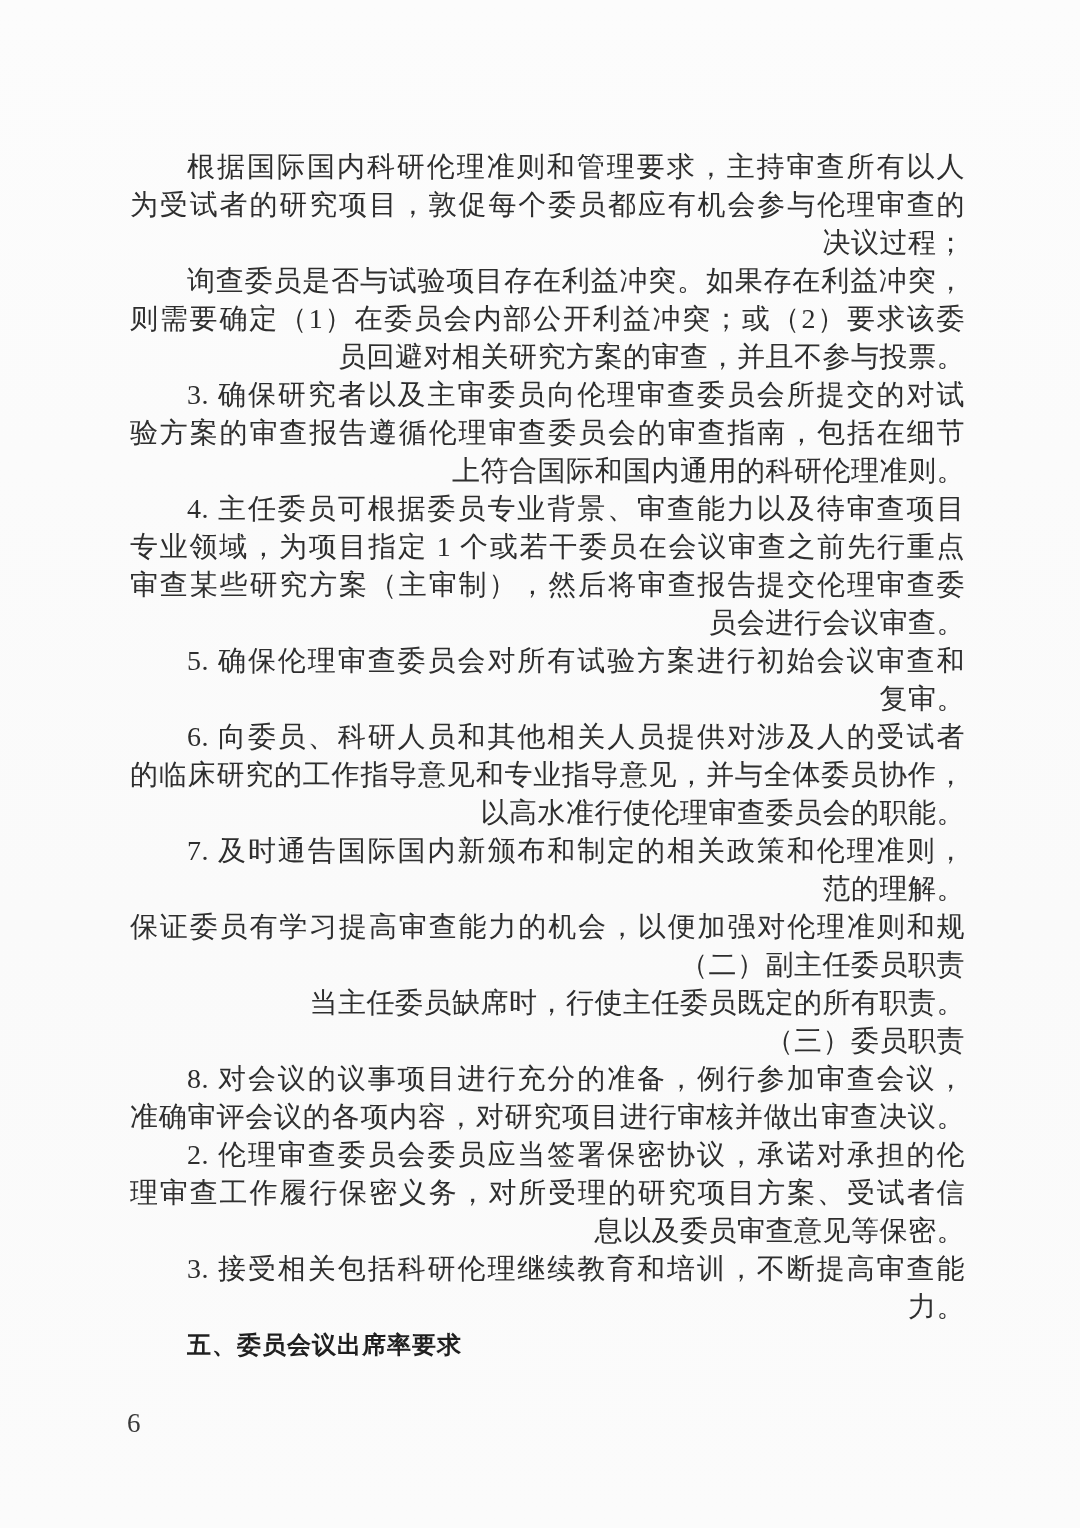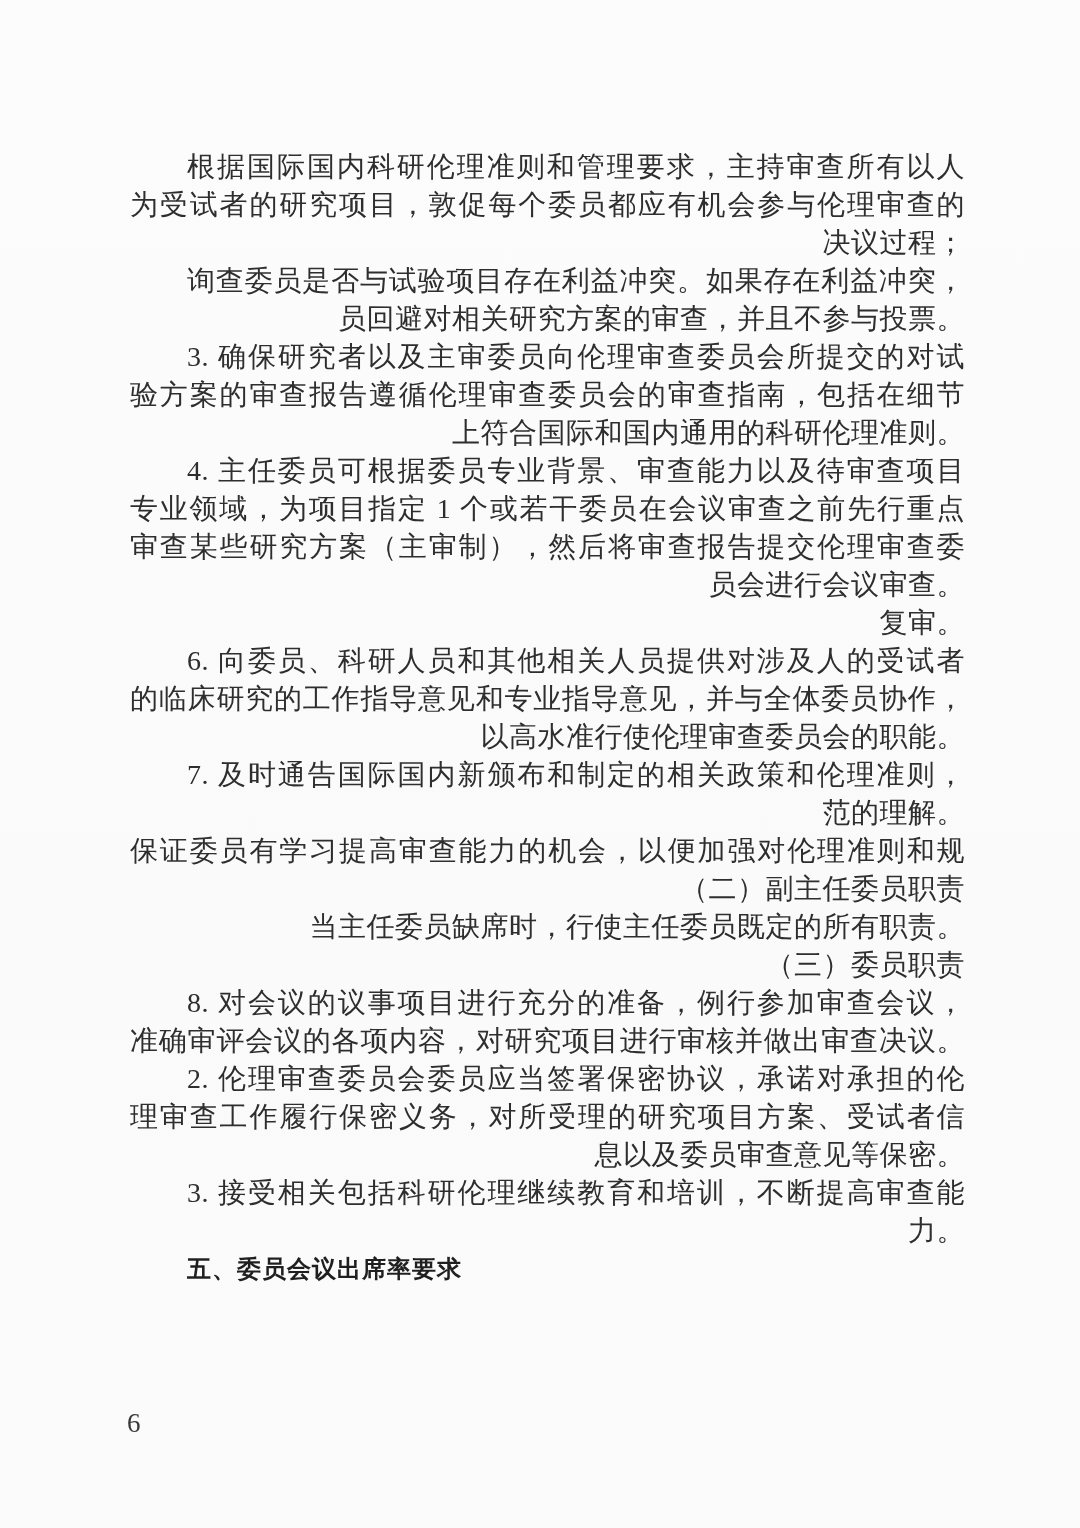--- a/index.html
+++ b/index.html
@@ -59,28 +59,30 @@
 </style>
 </head>
 <body>
 
 <div class="page">
   <div class="content">
     <div class="line indent justify">根据国际国内科研伦理准则和管理要求，主持审查所有以人</div>
     <div class="line justify">为受试者的研究项目，敦促每个委员都应有机会参与伦理审查的</div>
     <div class="line">决议过程；</div>
     <div class="line indent justify">询查委员是否与试验项目存在利益冲突。如果存在利益冲突，</div>
+    <div class="line justify">则需要确定（1）在委员会内部公开利益冲突；或（2）要求该委</div>
     <div class="line">员回避对相关研究方案的审查，并且不参与投票。</div>
     <div class="line indent justify">3. 确保研究者以及主审委员向伦理审查委员会所提交的对试</div>
     <div class="line justify">验方案的审查报告遵循伦理审查委员会的审查指南，包括在细节</div>
     <div class="line">上符合国际和国内通用的科研伦理准则。</div>
     <div class="line indent justify">4. 主任委员可根据委员专业背景、审查能力以及待审查项目</div>
     <div class="line justify">专业领域，为项目指定 1 个或若干委员在会议审查之前先行重点</div>
     <div class="line justify">审查某些研究方案（主审制），然后将审查报告提交伦理审查委</div>
     <div class="line">员会进行会议审查。</div>
+    <div class="line indent justify">5. 确保伦理审查委员会对所有试验方案进行初始会议审查和</div>
     <div class="line">复审。</div>
     <div class="line indent justify">6. 向委员、科研人员和其他相关人员提供对涉及人的受试者</div>
     <div class="line justify">的临床研究的工作指导意见和专业指导意见，并与全体委员协作，</div>
     <div class="line">以高水准行使伦理审查委员会的职能。</div>
     <div class="line indent justify">7. 及时通告国际国内新颁布和制定的相关政策和伦理准则，</div>
     <div class="line">范的理解。</div>
     <div class="line justify">保证委员有学习提高审查能力的机会，以便加强对伦理准则和规</div>
     <div class="line indent">（二）副主任委员职责</div>
     <div class="line indent">当主任委员缺席时，行使主任委员既定的所有职责。</div>
     <div class="line indent">（三）委员职责</div>

